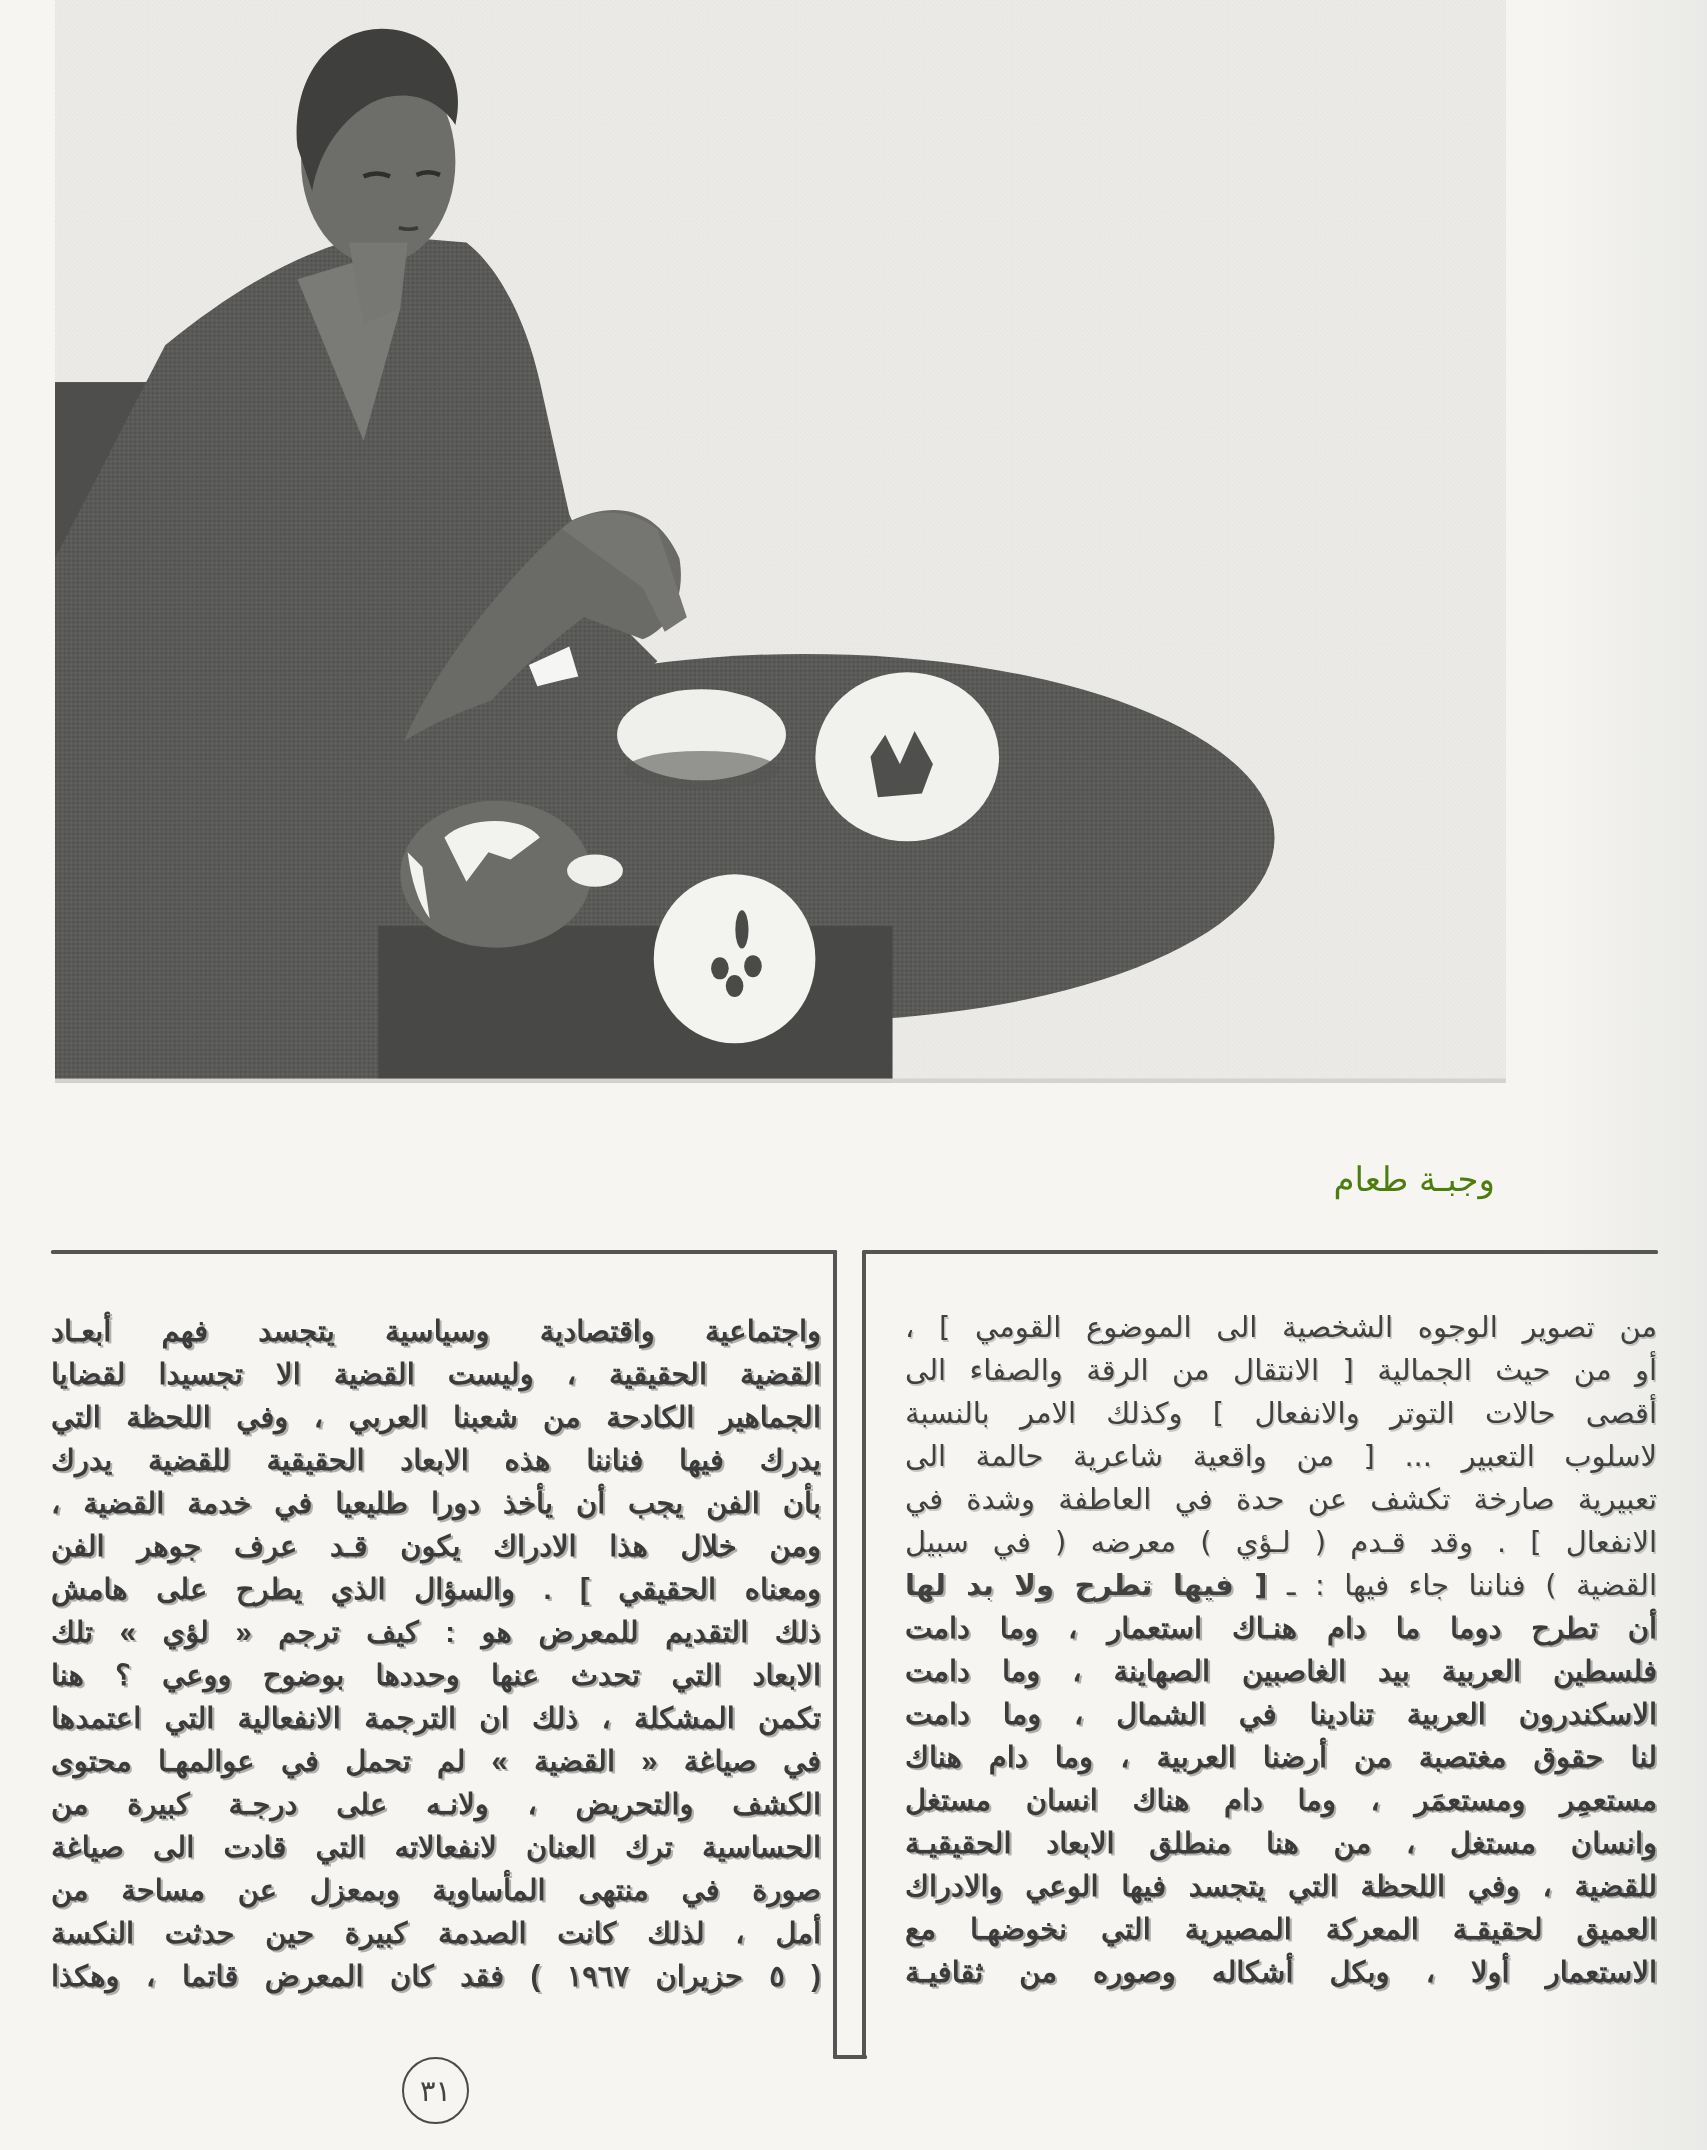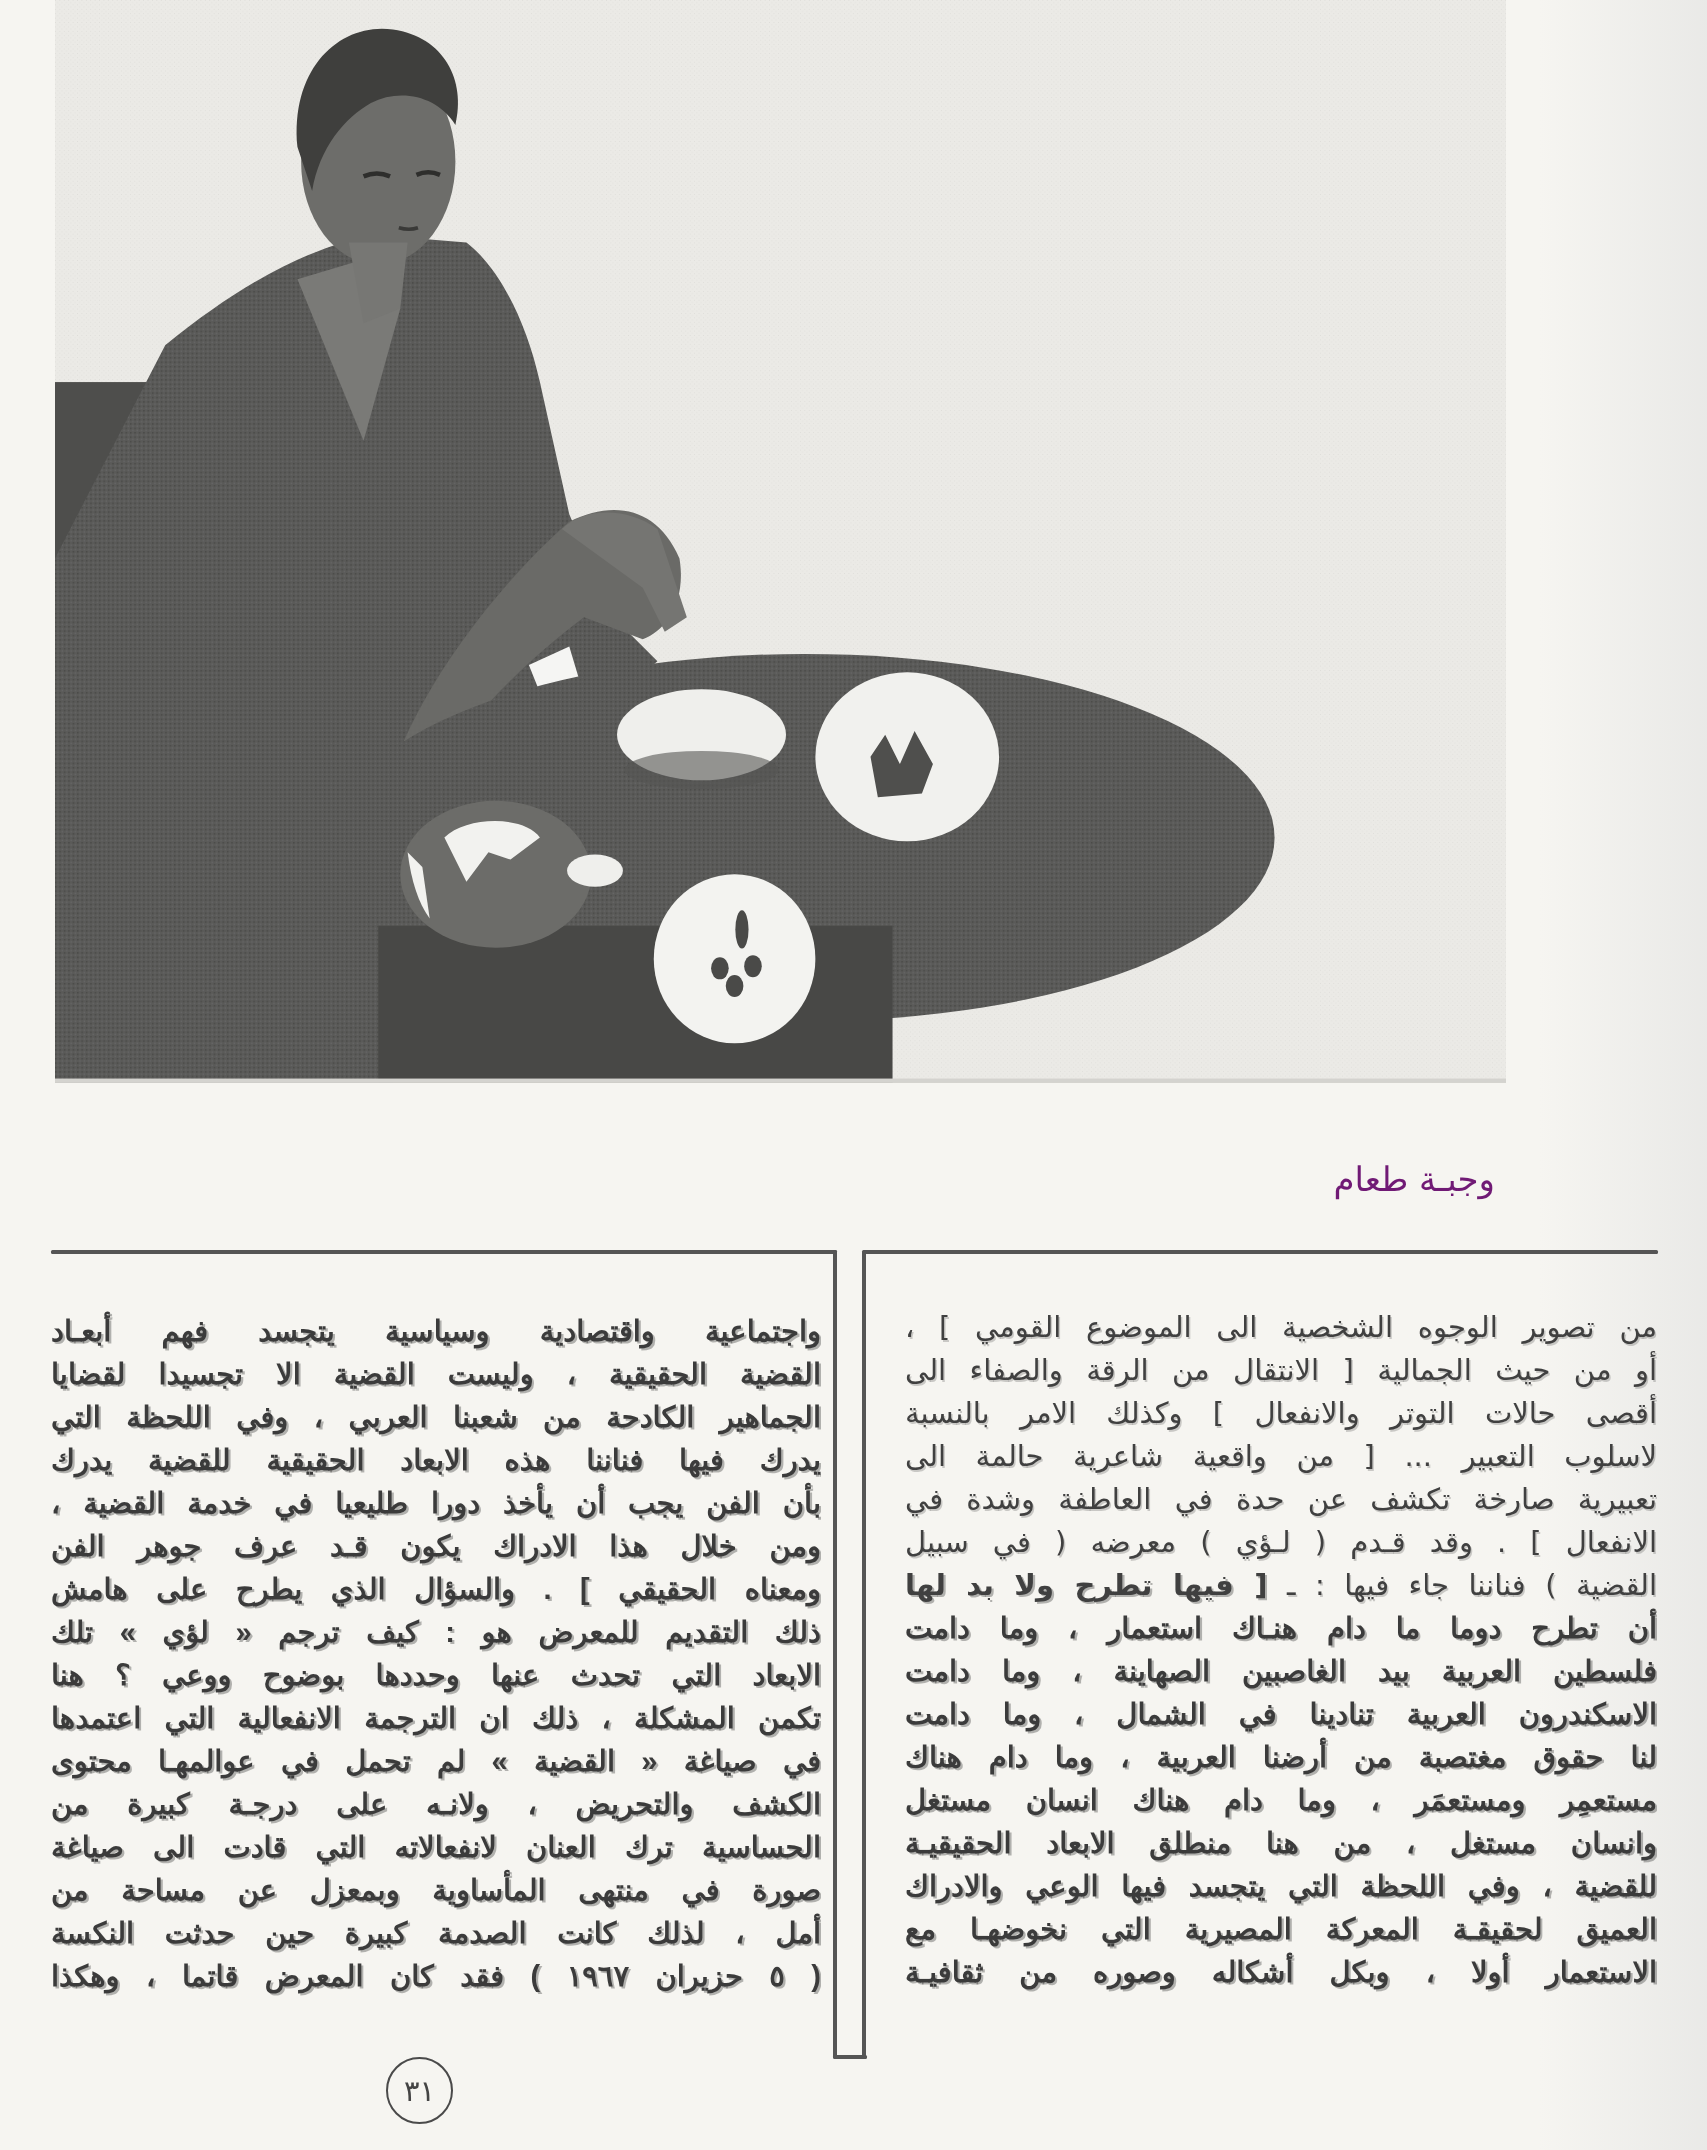--- a/index.html
+++ b/index.html
@@ -17,21 +17,21 @@
   
   .painting {
     position: absolute; left: 55px; top: 0; width: 1451px; height: 1083px;
     background: #e9e8e4; overflow: hidden;
   }
   .painting svg { width: 100%; height: 100%; display: block; }
 
   
   .caption {
     position: absolute; right: 213px; top: 1159px;
-    font-family: "DejaVu Serif", serif; font-size: 34px; color: #701a75;
+    font-family: "DejaVu Serif", serif; font-size: 34px; color: #4d7c0f;
     direction: rtl; letter-spacing: 0.7px;
   }
 
   
   .rule { position: absolute; background: #555; border-radius: 1.5px; }
   .rule.top-left   { left: 51px;  top: 1250px; width: 786px; height: 4.4px; }
   .rule.vert-left  { left: 833px; top: 1250px; width: 4.4px; height: 808px; }
   .rule.top-right  { left: 863px; top: 1250px; width: 795px; height: 4.4px; }
   .rule.vert-right { left: 862px; top: 1250px; width: 4.4px; height: 808px; }
   .rule.bottom-connector { left: 833px; top: 2055px; width: 34px; height: 4.4px; }
@@ -52,21 +52,21 @@
     font-family: "DejaVu Sans", sans-serif; font-weight: normal; font-size: 29px;
     color: #404040; text-shadow: 1.5px 1.5px 0 rgba(0,0,0,0.18);
   }
   .line.bold {
     font-family: Liberation Sans, sans-serif; font-weight: bold; font-size: 29px;
     color: #3b3b3b; text-shadow: 2.2px 2.2px 0 rgba(0,0,0,0.28);
   }
 
   
   .page-number {
-    position: absolute; left: 386px; top: 2057px; width: 63px; height: 63px;
+    position: absolute; left: 402px; top: 2057px; width: 63px; height: 63px;
     border: 2.9px solid #4a4a4a; border-radius: 50%;
     display: flex; align-items: center; justify-content: center;
     font-family: "DejaVu Sans", sans-serif; font-size: 29px; color: #444;
     direction: rtl;
   }
 </style>
 </head>
 <body>
 
 <div class="page-shade"></div>

